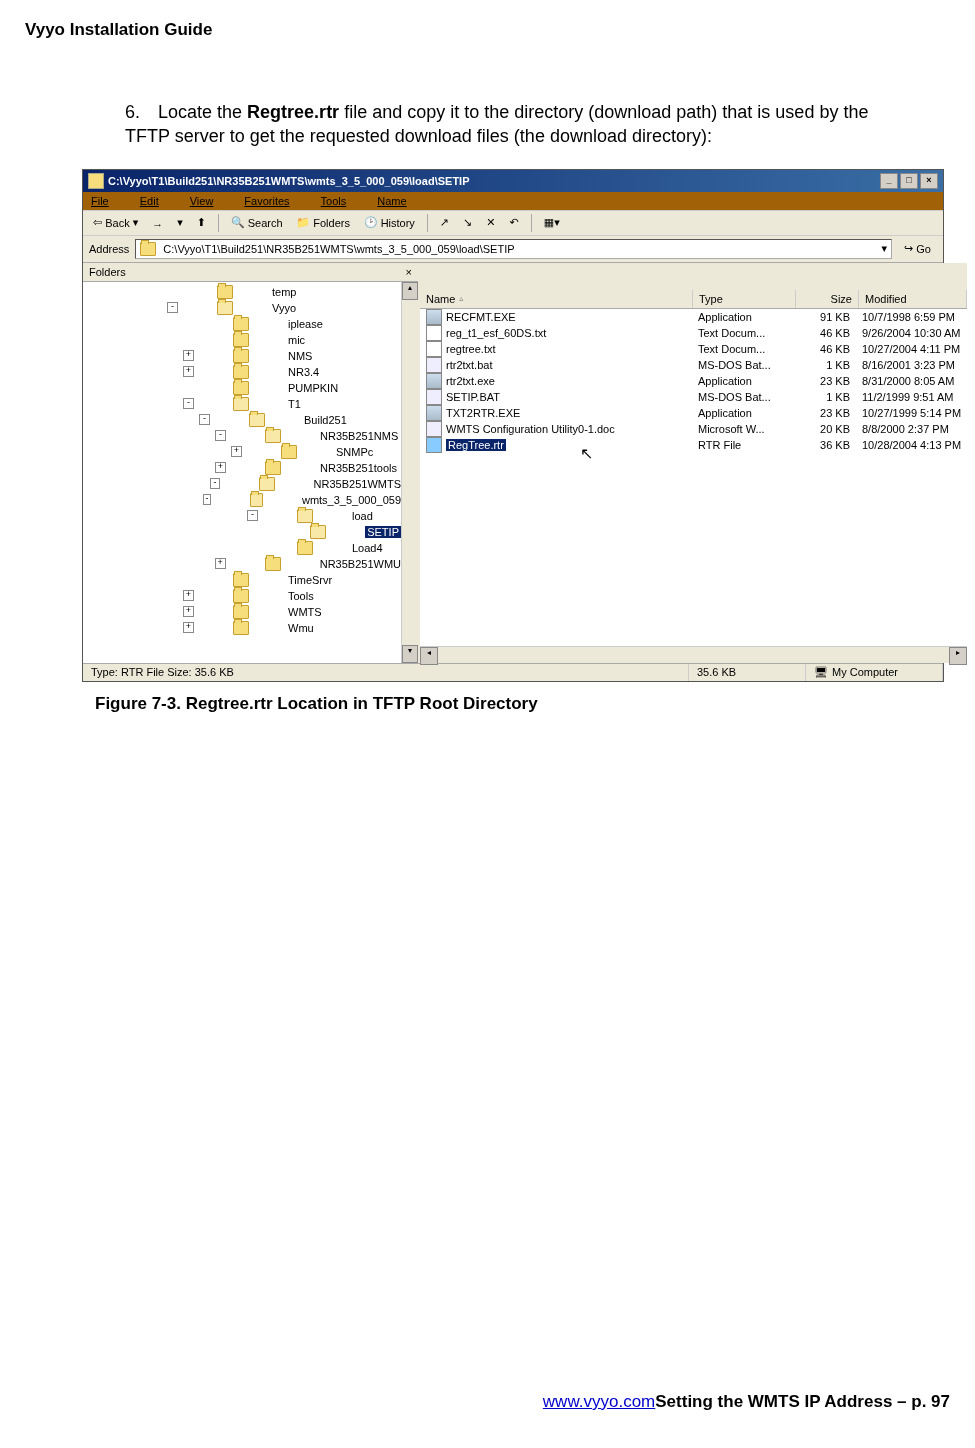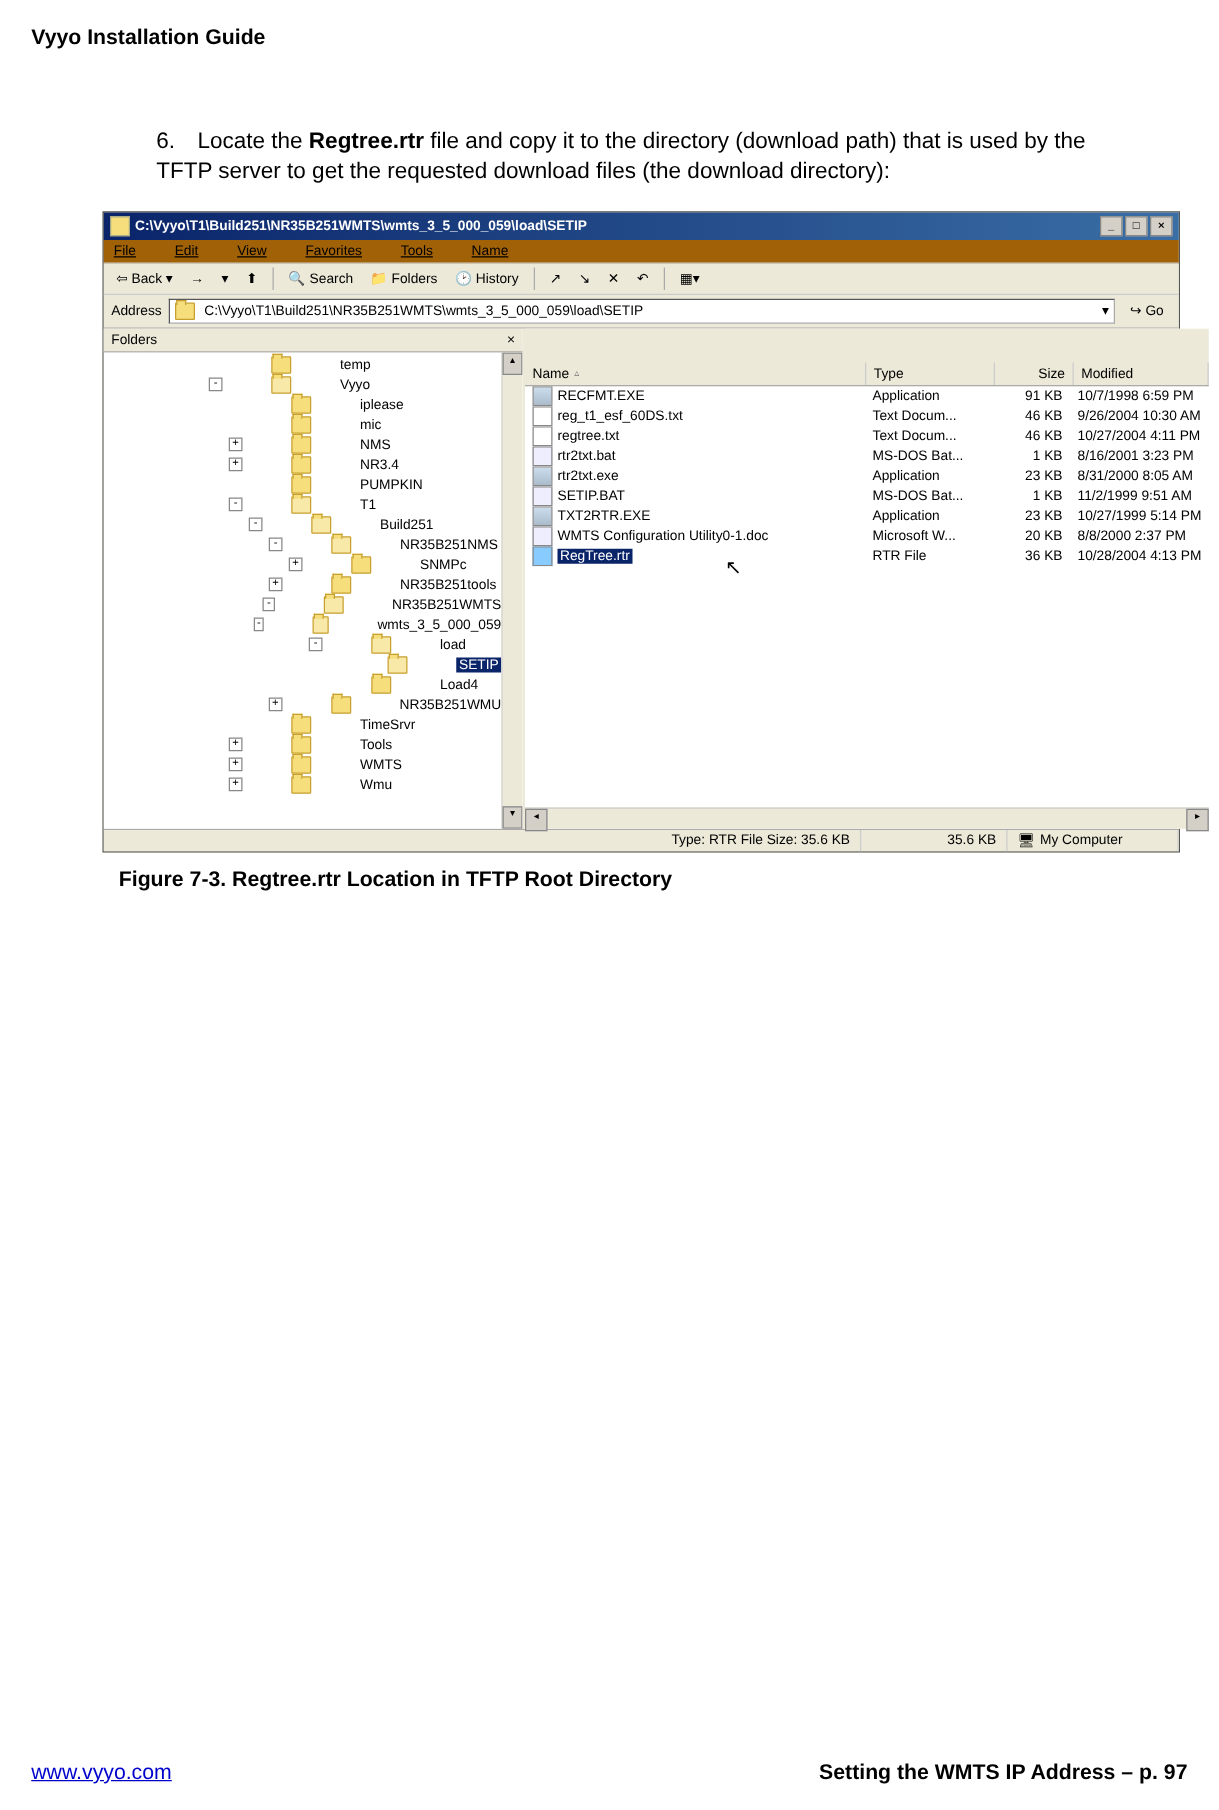--- a/index.html
+++ b/index.html
@@ -206,42 +206,41 @@
   }
   .h-scroll {
     height:16px; background:#ece9d8; border-top:1px solid #ccc;
     display:flex; justify-content:space-between;
   }
   .statusbar {
     background: #ece9d8;
     border-top: 1px solid #aaa;
     display: flex;
     font-size: 11px;
-    text-align: right;
   }
   .status-cell {
     padding: 2px 8px;
     border-right: 1px inset #ccc;
   }
   .status-cell.main { flex:1; }
   .status-cell.loc { width:120px; display:flex; align-items:center; gap:4px;}
   .caption {
     margin-left: 70px;
     margin-top: 12px;
     font-size: 17px;
     font-weight: bold;
   }
   .footer {
     position: fixed;
-    bottom: 20px;
+    bottom: 36px;
     left: 25px;
     right: 25px;
     width: 925px;
     display: flex;
-    justify-content: space-between;
+    justify-content: flex-end;
     font-size: 17px;
   }
   .footer a { color: #0000cc; text-decoration: underline;}
   .footer-right { font-weight: bold; }
 </style>
 </head>
 <body>
 
 <div class="doc-header">Vyyo Installation Guide</div>
 

